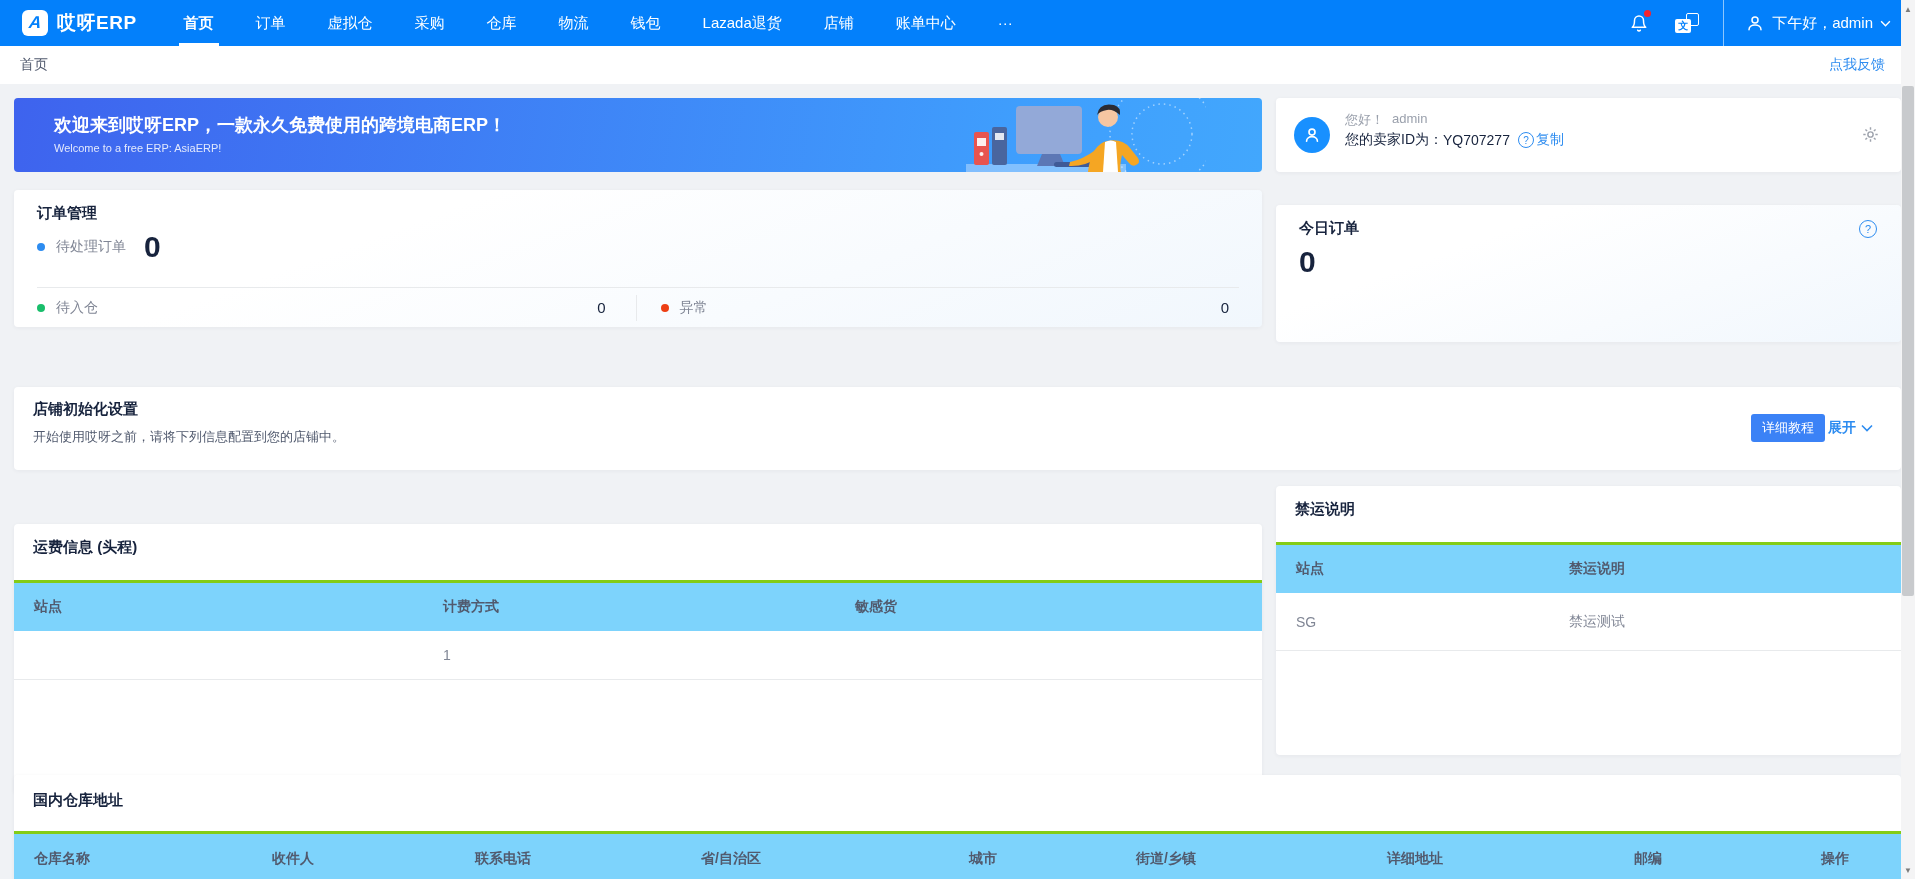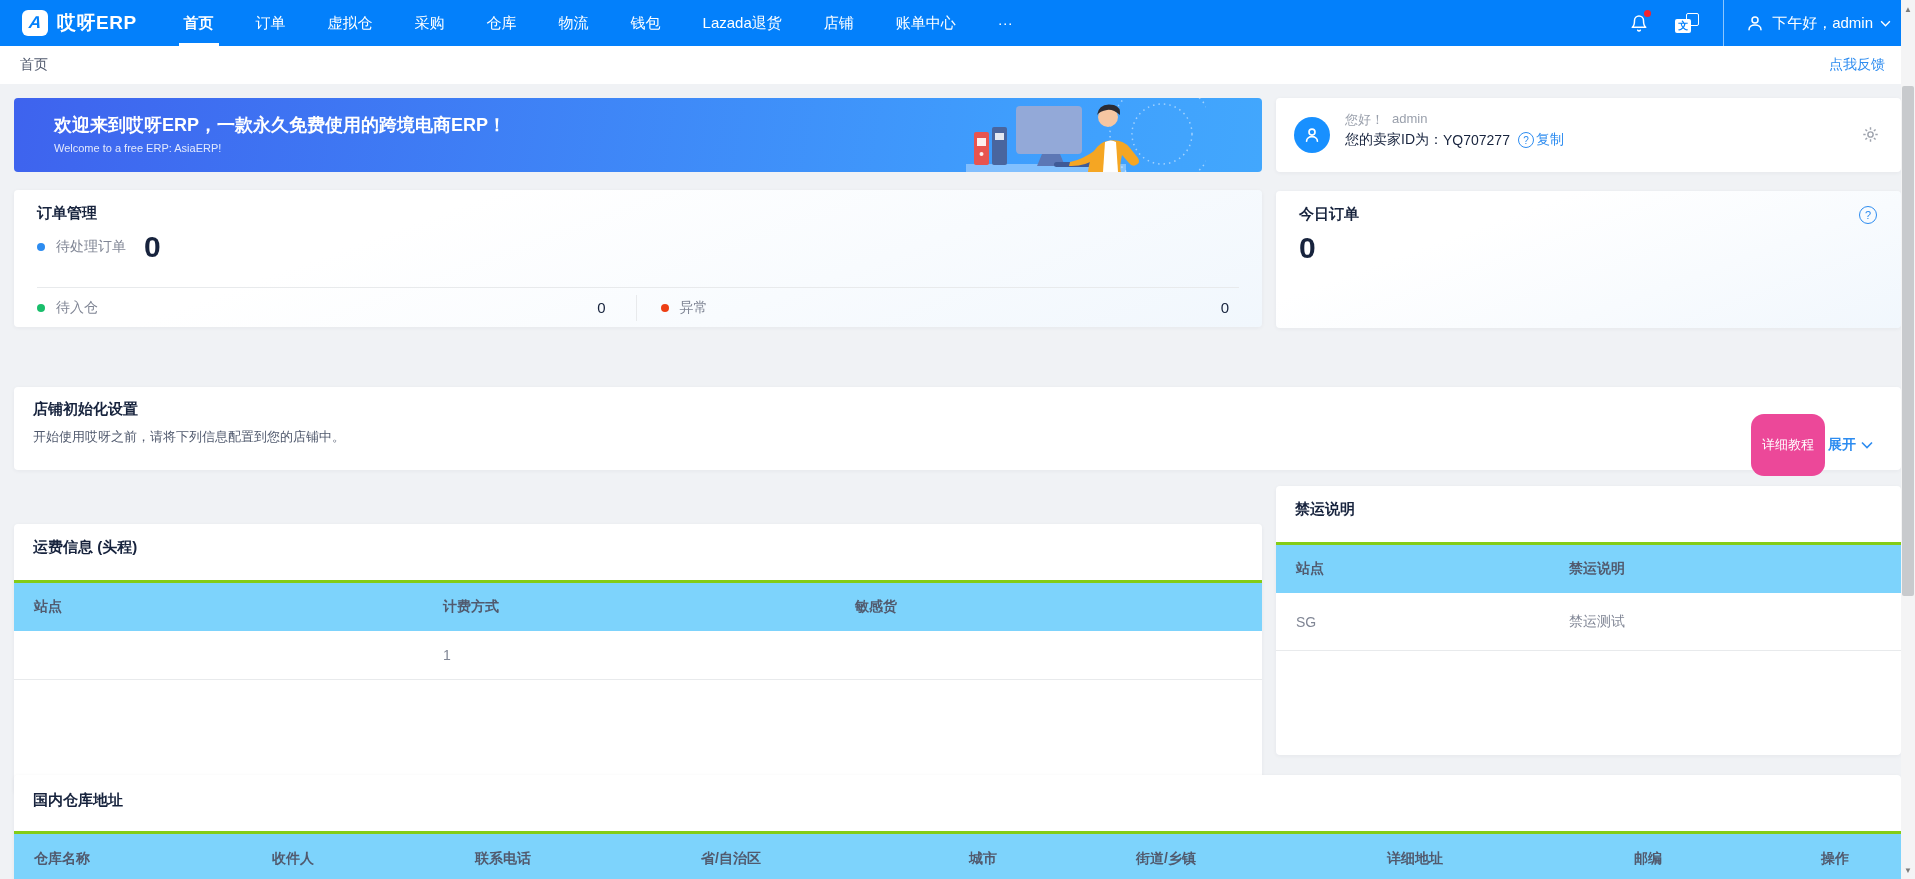--- a/index.html
+++ b/index.html
@@ -57,29 +57,29 @@
   .dot-blue{background:#2d8cf0;}.dot-green{background:#19be6b;}.dot-red{background:#ed3f14;}
   .stat-label{margin-left:11px;font-size:14px;color:#808695;}
   .order-main .big-num{margin-left:18px;font-size:30px;font-weight:bold;color:#17233d;line-height:30px;}
   .order-divider{position:absolute;left:23px;right:23px;top:97px;height:1px;background:#e8eaec;}
   .order-bottom{position:absolute;left:23px;right:19px;top:98px;bottom:0;display:flex;align-items:center;gap:8px;}
   .order-bottom .half{flex:1;display:flex;align-items:center;}
   .order-bottom .half .val{margin-left:auto;font-size:15px;color:#17233d;}
   .order-bottom .half.left{padding-right:22px;}
   .order-bottom .half.right{padding-left:16px;padding-right:14px;}
   .vdiv{width:1px;height:26px;background:#e8eaec;}
-  .card-today{left:1276px;top:191px;width:625px;height:137px;}
+  .card-today{left:1276px;top:205px;width:625px;height:137px;}
   .today-num{position:absolute;left:23px;top:40px;font-size:30px;font-weight:bold;color:#17233d;}
   .today-help{position:absolute;right:24px;top:15px;width:16px;height:16px;border:1px solid #2d8cf0;border-radius:50%;color:#2d8cf0;font-size:11px;display:flex;align-items:center;justify-content:center;cursor:pointer;}
   
   .card-init{left:14px;top:387px;width:1887px;height:83px;}
   .init-title{position:absolute;left:19px;top:13px;font-size:15px;font-weight:bold;color:#17233d;}
   .init-sub{position:absolute;left:19px;top:41px;font-size:13px;color:#515a6e;}
   .init-actions{position:absolute;right:28px;top:27px;display:flex;align-items:center;}
-  .btn-tutorial{background:#ec4899;color:#fff;border:none;font-size:13px;padding:22px 11px;border-radius:13px;cursor:pointer;font-family:inherit;}
+  .btn-tutorial{background:#3b82f6;color:#fff;border:none;font-size:13px;padding:5px 11px;border-radius:3px;cursor:pointer;font-family:inherit;}
   .expand-link{color:#2d8cf0;font-size:14px;margin-left:3px;cursor:pointer;display:flex;align-items:center;gap:5px;font-weight:bold;}
   
   .tablewrap{position:absolute;left:0;right:0;top:56px;}
   .thead{display:grid;height:48px;align-items:center;background:#7dd3fc;padding:0 20px;border-top:3px solid #84cc16;}
   .th{font-size:14px;font-weight:bold;color:#515a6e;white-space:nowrap;}
   .trow{display:grid;height:48px;align-items:center;padding:0 20px;border-bottom:1px solid #e8eaec;}
   .td{font-size:14px;color:#808695;white-space:nowrap;}
   .card-freight{left:14px;top:486px;width:1248px;height:269px;margin-top:38px;}
   .card-freight .thead,.card-freight .trow{grid-template-columns:409px 412px 1fr;}
   .card-embargo{left:1276px;top:486px;width:625px;height:269px;}

